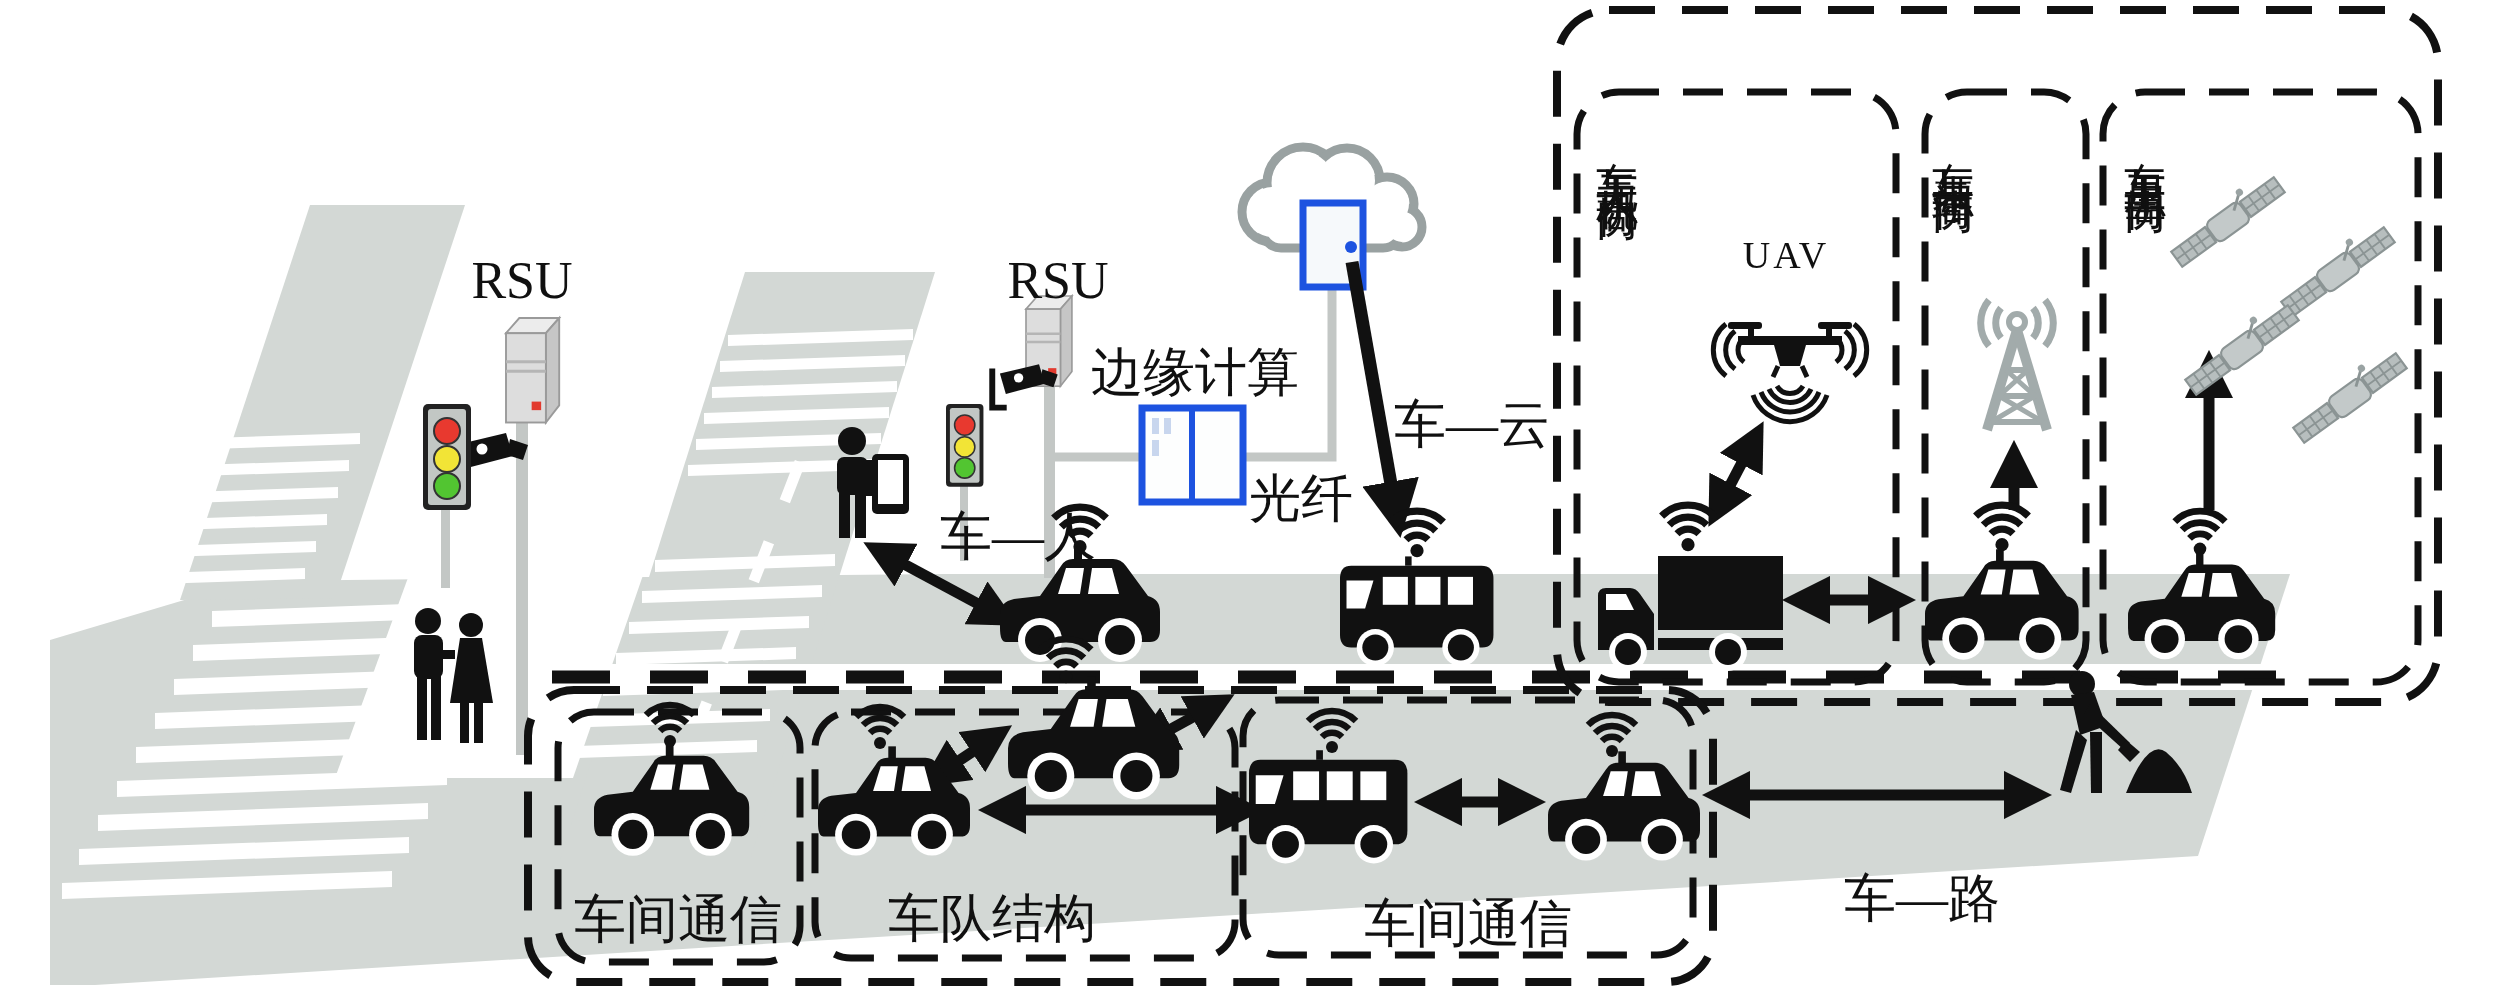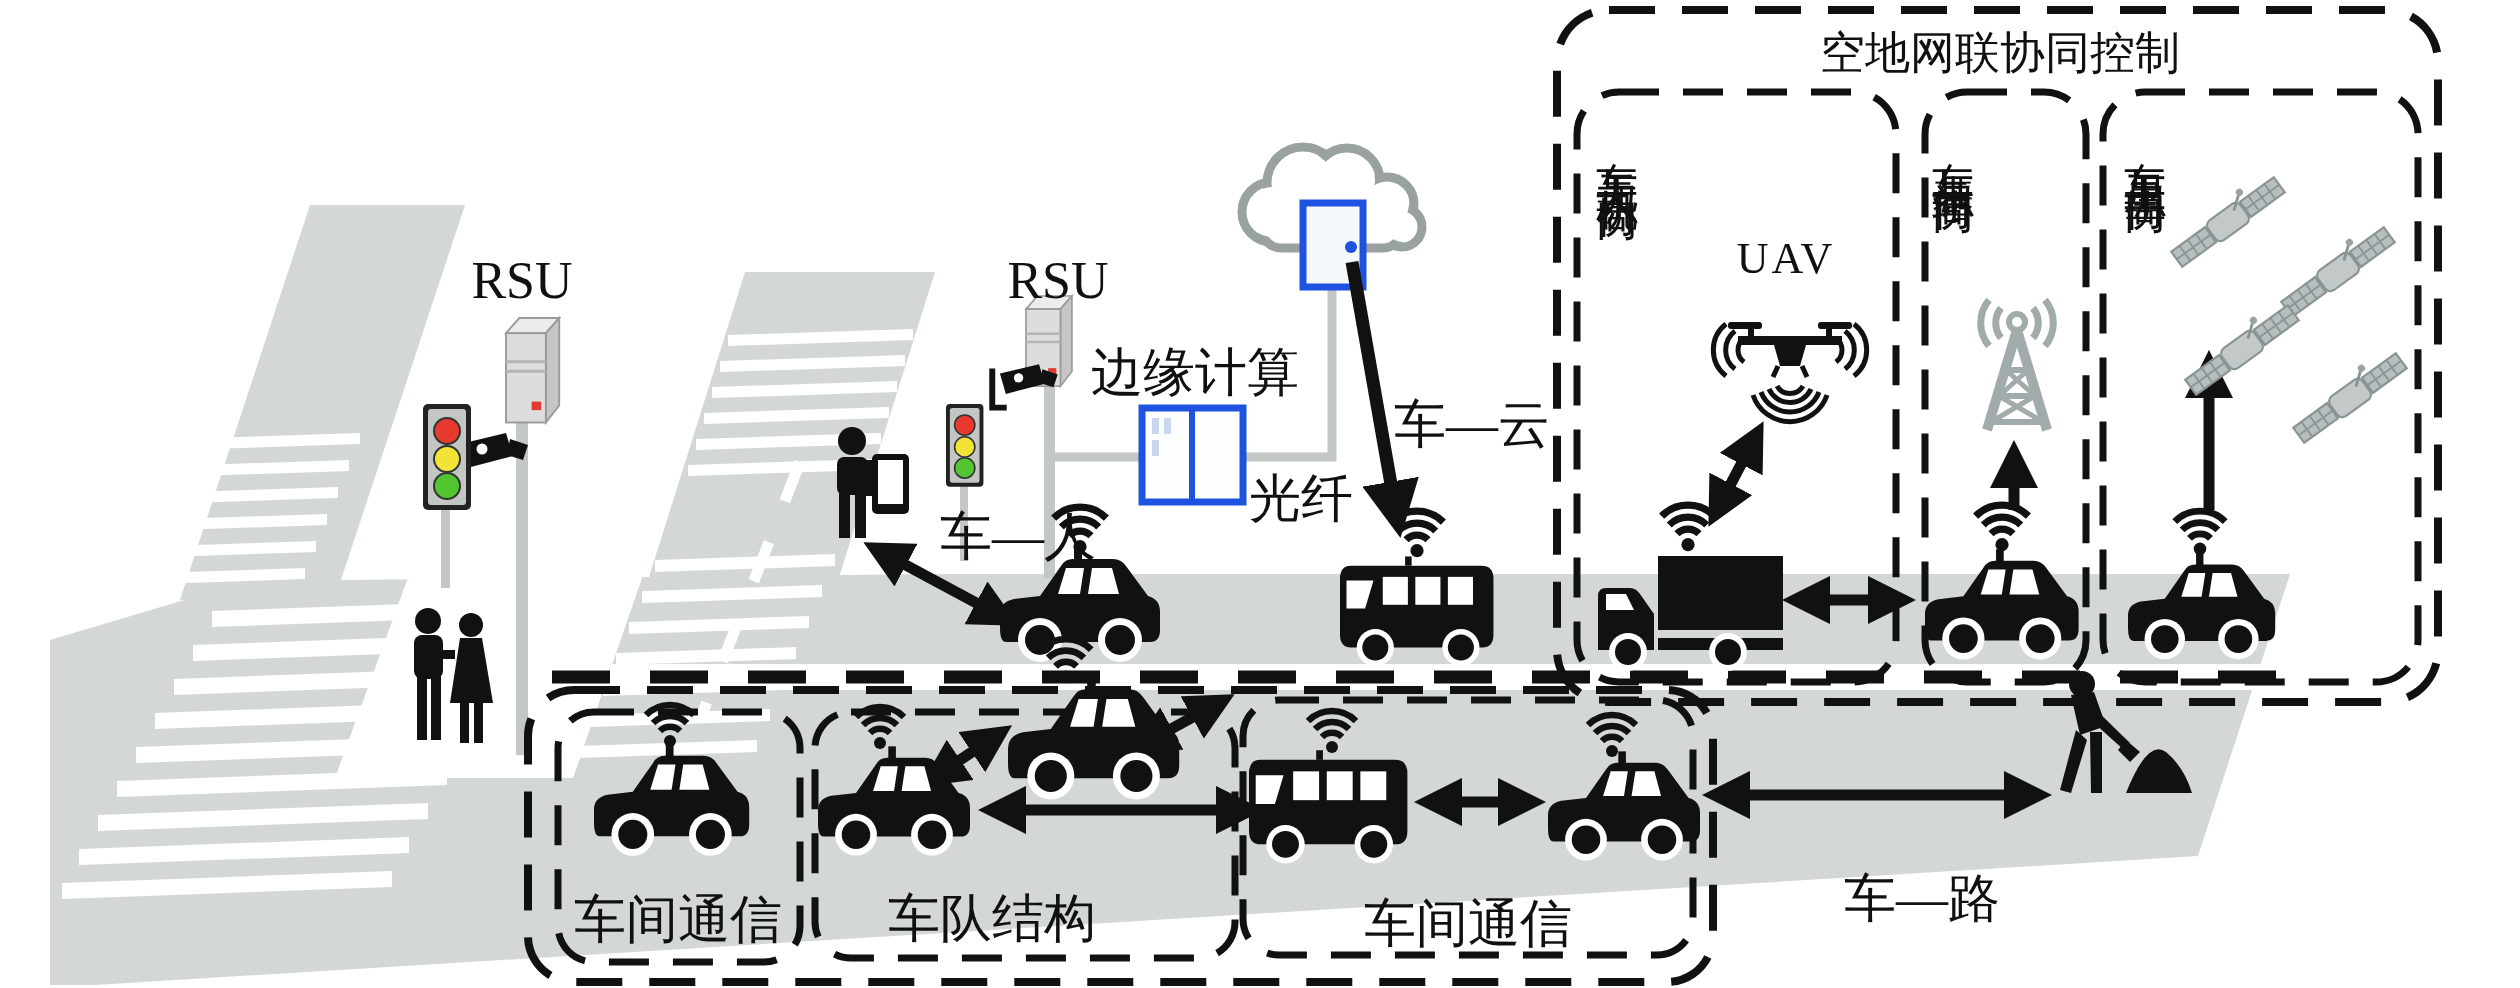--- a/index.html
+++ b/index.html
@@ -2,21 +2,21 @@
 <html><head>
 <meta charset="utf-8">
 <style>
   html,body{margin:0;padding:0;background:#fff;}
   #stage{position:relative;width:2520px;height:988px;background:#fff;overflow:hidden;
          font-family:"Liberation Serif","DejaVu Serif",serif;}
   #art{position:absolute;left:0;top:0;}
   .lbl{position:absolute;color:#101010;font-size:52px;white-space:nowrap;line-height:1.05;}
   .c{transform:translateX(-50%);}
   .title{font-size:45px;}
-  .uav{font-size:44px;letter-spacing:3px;}
+  .uav{font-size:38px;letter-spacing:3px;}
   .vlbl{position:absolute;color:#101010;font-size:42px;writing-mode:vertical-rl;
         text-orientation:upright;letter-spacing:7px;line-height:1;}
 </style>
 </head>
 <body>
 
 <div id="stage">
 
 <svg id="art" width="2520" height="988" viewBox="0 0 2520 988">
 <defs>
@@ -328,21 +328,20 @@
 </g>
 </svg>
 
 <div class="lbl c" style="left:522px;top:254px;">RSU</div>
 <div class="lbl c" style="left:1058px;top:254px;">RSU</div>
 <div class="lbl c" style="left:1195px;top:346px;">边缘计算</div>
 <div class="lbl c" style="left:1301px;top:472px;">光纤</div>
 <div class="lbl c" style="left:1472px;top:398px;">车—云</div>
 <div class="lbl c" style="left:974px;top:510px;margin-left:44px;">车—人</div>
 <div class="lbl c" style="left:1922px;top:872px;">车—路</div>
-<div class="lbl c title" style="left:2000px;top:30px;">空地网联协同控制</div>
 <div class="lbl c uav" style="left:1786px;top:236px;">UAV</div>
 <div class="lbl c" style="left:678px;top:893px;">车间通信</div>
 <div class="lbl c" style="left:992px;top:892px;">车队结构</div>
 <div class="lbl c" style="left:1468px;top:897px;">车间通信</div>
 
 <div class="vlbl" style="left:1596px;top:128px;">车与无人机协同</div>
 <div class="vlbl" style="left:1932px;top:128px;">车与基站协同</div>
 <div class="vlbl" style="left:2124px;top:128px;">车与卫星协同</div>
 
 </div>

